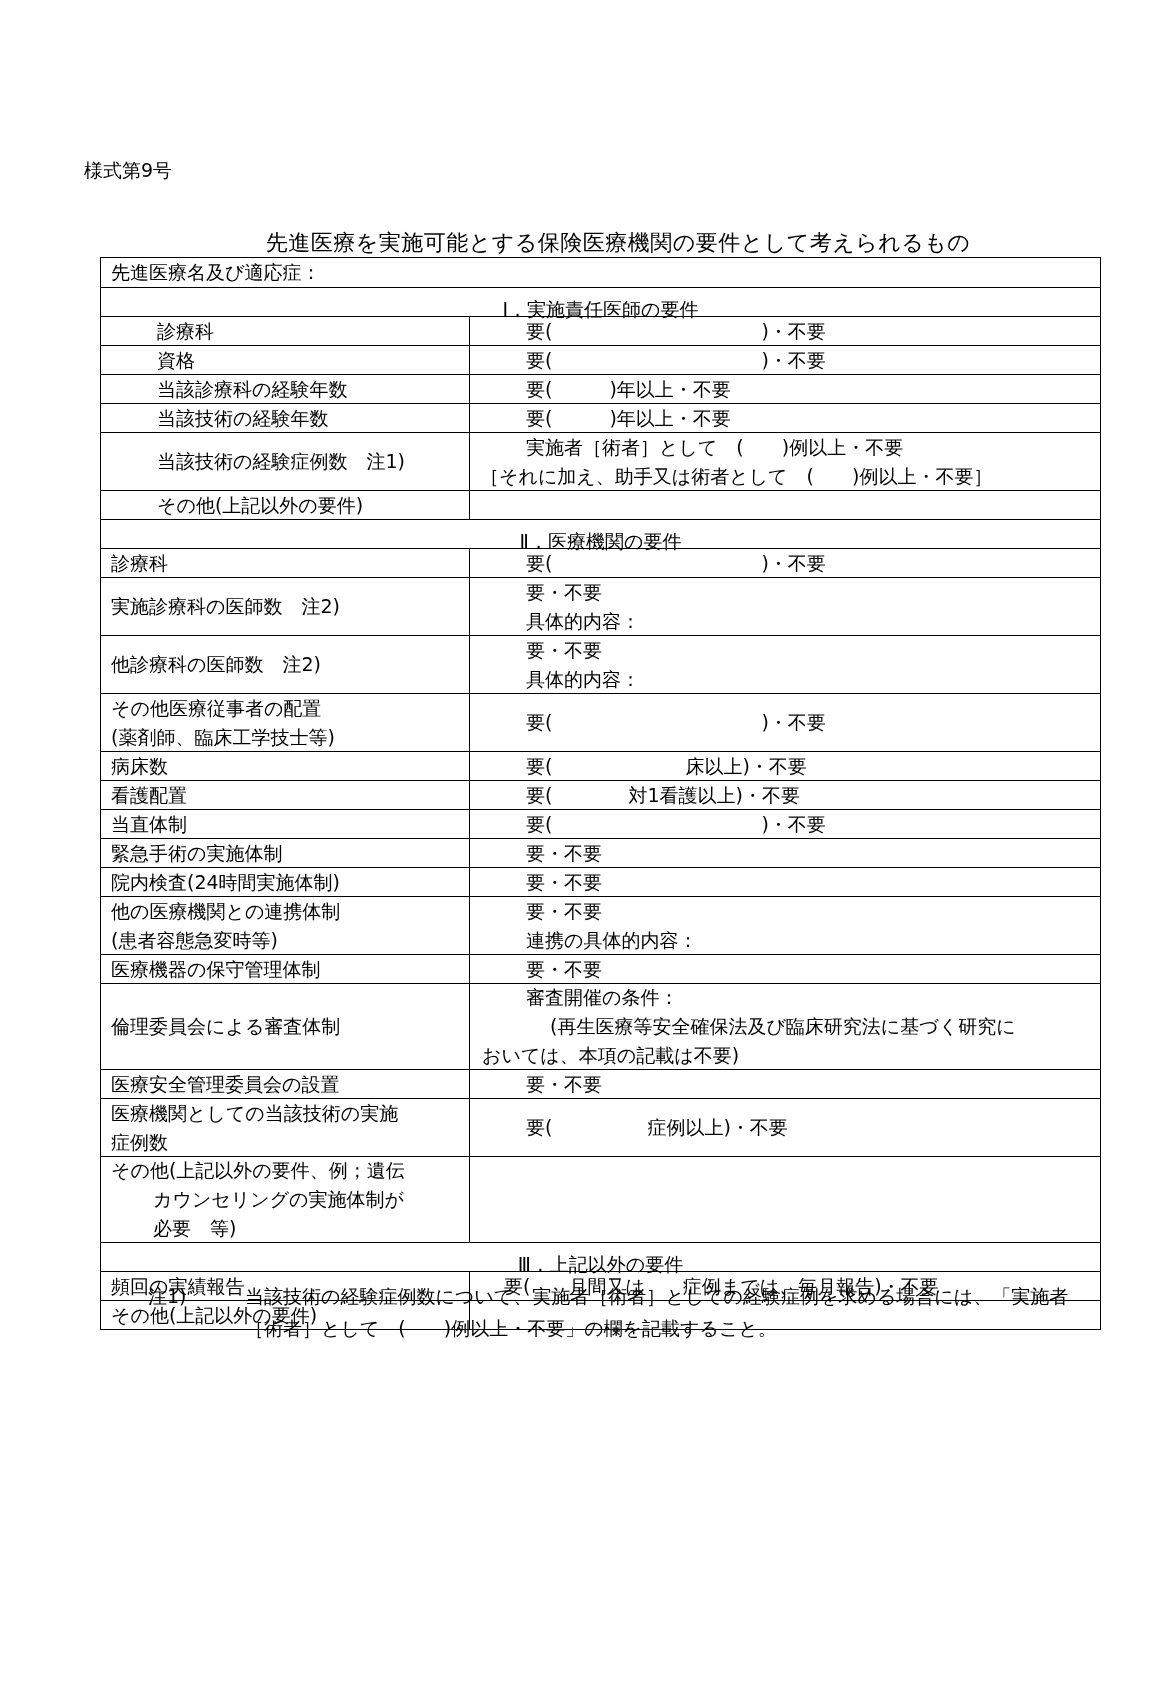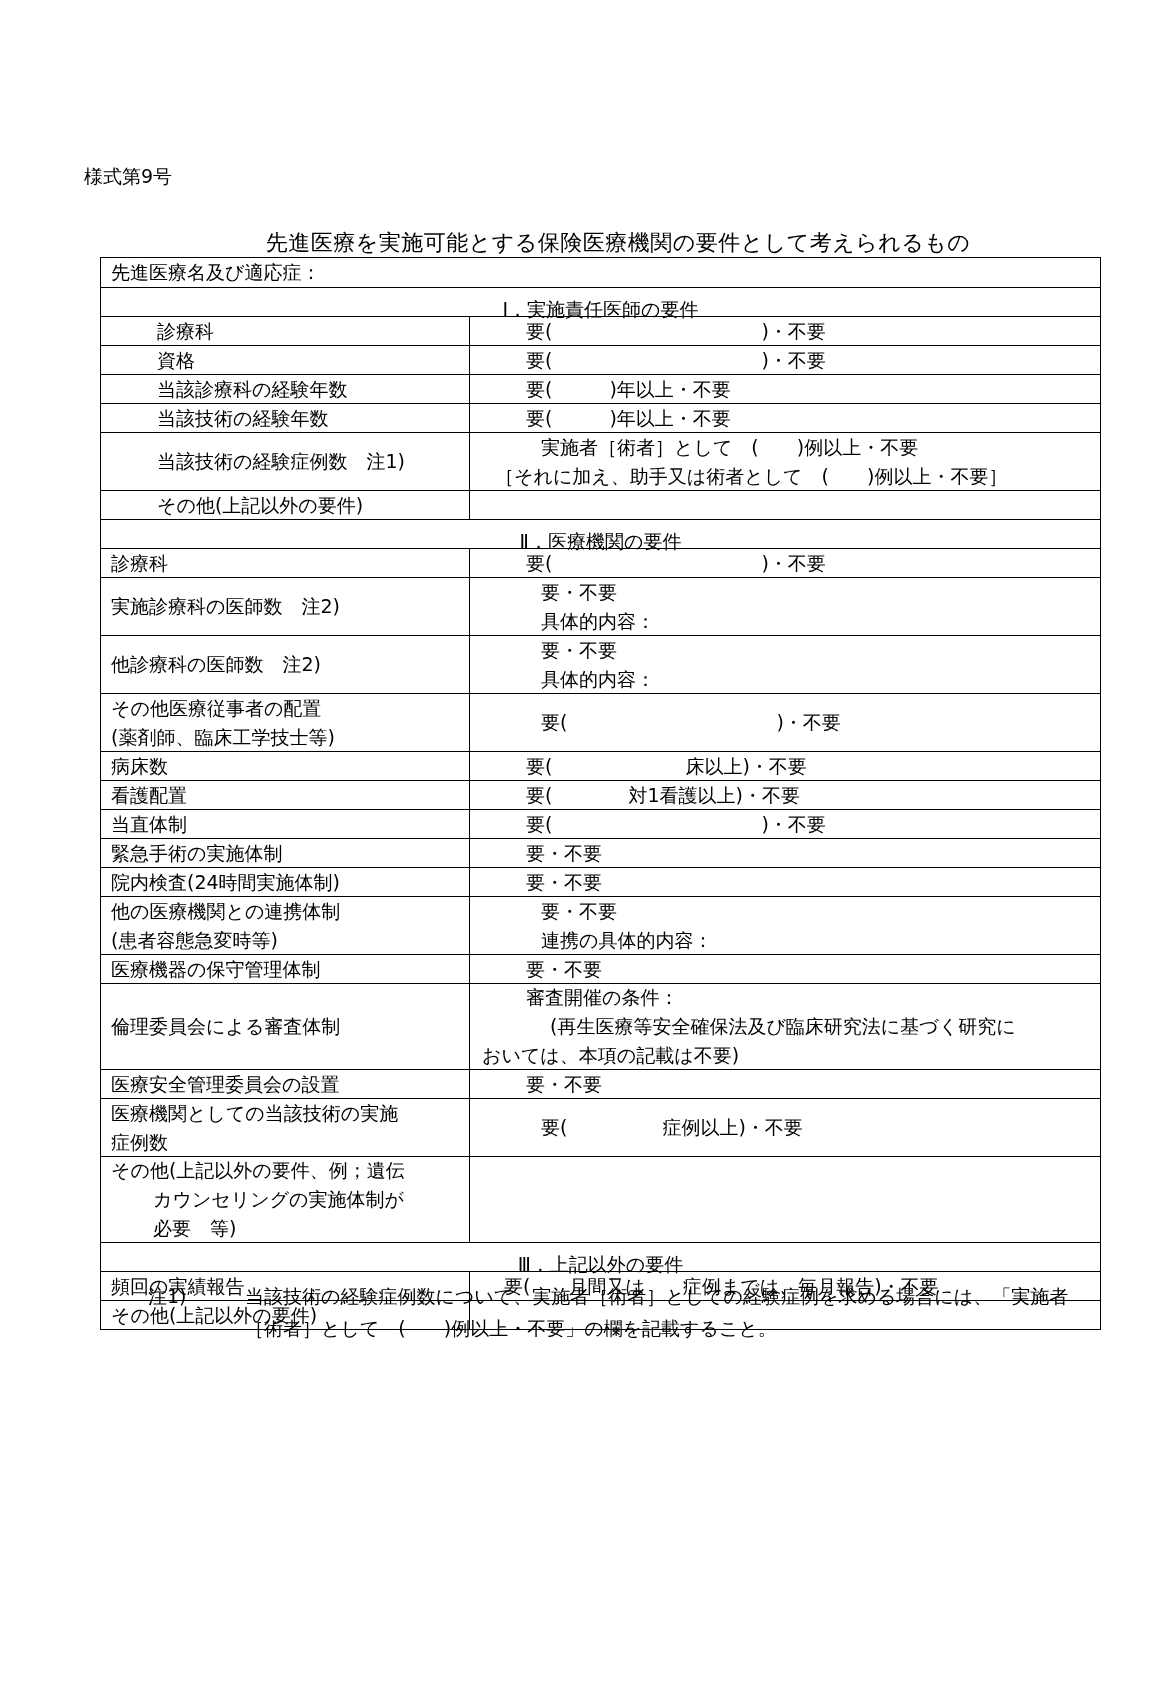--- a/index.html
+++ b/index.html
@@ -1,31 +1,31 @@
 <!DOCTYPE html>
 <html><head>
   <meta charset="utf-8">
   <style>
     html, body { margin: 0; padding: 0; background: #ffffff; }
     body {
       width: 1166px; height: 1694px; position: relative; overflow: hidden;
       font-family: "DejaVu Sans", "Liberation Sans", sans-serif;
       color: #000000; font-size: 19px;
     }
-    .form-id { position: absolute; left: 84px; top: 164px; font-size: 19px; }
+    .form-id { position: absolute; left: 84px; top: 158px; font-size: 19px; }
     .doc-title { position: absolute; left: 0; width: 1166px; top: 228px; text-align: center; font-size: 22px; padding-left: 70px; box-sizing: border-box; letter-spacing: 0.5px; }
     .tbl { position: absolute; left: 100px; top: 257px; width: 1001px; border: 1.5px solid #000; box-sizing: border-box; }
     .row { display: flex; border-top: 1.5px solid #000; box-sizing: border-box; }
     .row:first-child { border-top: none; }
     .c-left { width: 369px; border-right: 1.5px solid #000; box-sizing: border-box; display: flex; flex-direction: column; justify-content: center; padding-left: 10px; line-height: 29px; }
     .c-left.indent { padding-left: 56px; }
     .c-right { flex: 1; display: flex; flex-direction: column; justify-content: center; padding-left: 56px; line-height: 29px; white-space: pre; }
     .c-full { flex: 1; padding-left: 10px; line-height: 29px; display: flex; align-items: center; }
     .c-section { flex: 1; text-align: center; line-height: 28px; margin-top: 7px; }
-    .h29 { height: 29px; } .h58 { height: 58px; gap: 15px; } .h86 { height: 86px; }
+    .h29 { height: 29px; } .h58 { height: 58px; } .h86 { height: 86px; }
     .notes { position: absolute; left: 148px; top: 1280px; width: 940px; font-size: 19px; line-height: 32px; }
     .note { display: flex; margin-bottom: 4px; gap: 32px; }
     .note-label { width: 65px; flex: none; }
     .note-body { flex: 1; }
     .ind2 { padding-left: 42px; }
   </style>
 </head>
 <body>
 
 <div class="form-id">様式第9号</div>

